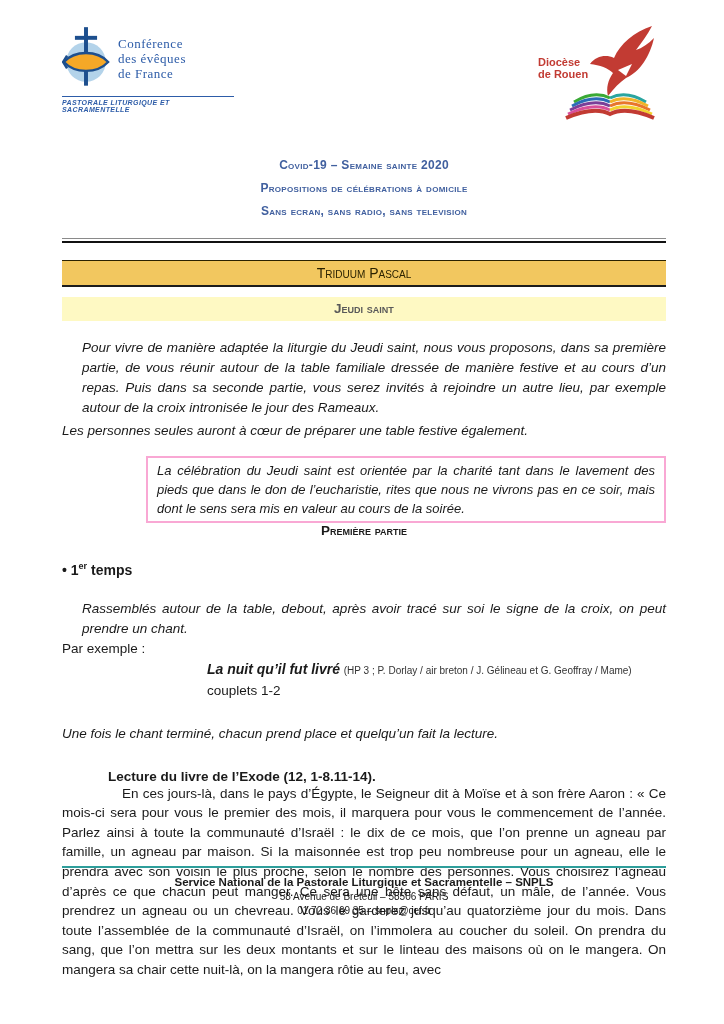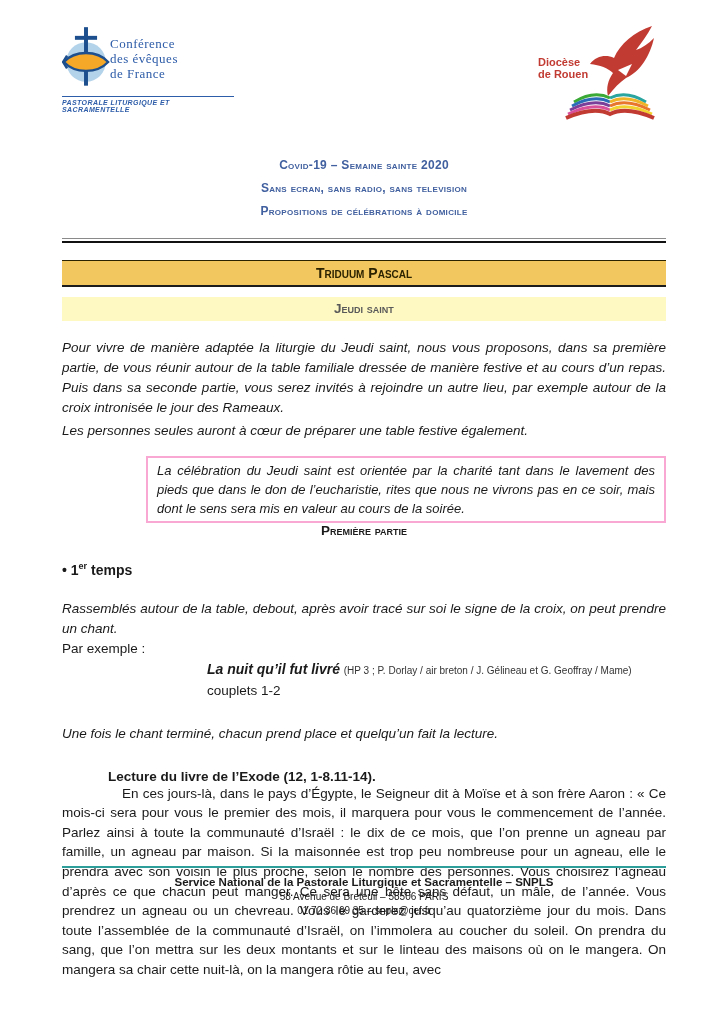--- a/index.html
+++ b/index.html
@@ -6,45 +6,45 @@
   body{
     width:724px;height:1024px;background:#ffffff;
     font-family:"Liberation Sans", sans-serif;color:#1a1a1a;
     position:relative;overflow:hidden;
   }
   .page{position:relative;width:724px;height:1024px;padding:0 58px 0 62px;box-sizing:border-box;}
 
   
   .header{display:flex;justify-content:space-between;align-items:flex-start;padding-top:24px;height:106px;}
   .cef{width:230px;}
-  .cef-top{display:flex;align-items:center;}
+  .cef-top{display:flex;align-items:center;gap:8px;}
   .cef-text{color:#2d5ca8;font-family:"Liberation Serif",serif;font-size:13px;line-height:15px;letter-spacing:.5px;}
   .cef-banner{margin-top:4px;border-top:1.5px solid #2d5ca8;padding-top:2px;
     color:#2d5ca8;font-size:7px;font-style:italic;font-weight:bold;letter-spacing:.4px;width:172px;}
   .rouen{position:relative;width:128px;height:100px;margin-left:37px;}
   .rouen-text{position:absolute;left:0px;top:32px;color:#c23b33;font-weight:bold;font-size:11px;line-height:12px;}
   .rouen-svg{position:absolute;right:0;top:0;}
 
   
   .title-block{margin-top:24px;text-align:center;color:#41609f;font-variant:small-caps;
     font-weight:600;font-size:12px;line-height:23px;letter-spacing:.3px;}
 
   
   .double-rule{margin-top:15px;}
   .double-rule .thin{border-top:1px solid #8a8a8a;}
   .double-rule .thick{border-top:2.5px solid #111;margin-top:2px;}
   .banner{text-align:center;font-variant:small-caps;height:24px;line-height:24px;}
   .banner.gold{margin-top:17px;background:#f2c75f;border-top:1px solid #2b2200;border-bottom:2.5px solid #1c1c1c;
-    font-weight:700;font-size:14px;color:#2b2200;text-align:center;}
+    font-weight:400;font-size:14px;color:#2b2200;text-align:center;}
   .banner.pale{margin-top:10px;background:#fef9c3;font-weight:600;font-size:13.5px;color:#595959;}
 
   
   p{margin:0;font-size:13.5px;line-height:20px;}
   .it{font-style:italic;}
-  .just{text-align:justify;}
+  .just{text-align:justify;margin-left:20px;}
   .p1{margin-top:17px;}
   .p2{margin-top:3px;}
   .boxed{margin:15px 0 0 84px;border:2px solid #f9a8d4;padding:3px 9px;
     font-style:italic;font-size:13px;line-height:19px;text-align:justify;}
   .part-heading{text-align:center;font-variant:small-caps;font-weight:700;font-size:13.5px;}
   .temps{margin-top:23px;font-weight:700;font-size:14px;}
   .temps sup{font-size:9px;}
   .rubric1{margin-top:21px;}
   .par-exemple{margin-top:0;}
   .chant-line{margin-left:145px;font-size:13.5px;line-height:20px;}
@@ -107,22 +107,22 @@
       </svg>
       <div class="rouen-text">
         <div>Diocèse</div>
         <div>de Rouen</div>
       </div>
     </div>
   </div>
 
   <div class="title-block">
     <div>Covid-19 – Semaine sainte 2020</div>
+    <div>Propositions de célébrations à domicile</div>
     <div>Sans ecran, sans radio, sans television</div>
-    <div>Propositions de célébrations à domicile</div>
   </div>
 
   <div class="double-rule">
     <div class="thin"></div>
       <div class="thick"></div>
   </div>
 
   <div class="banner gold">Triduum Pascal</div>
   <div class="banner pale">Jeudi saint</div>
 

